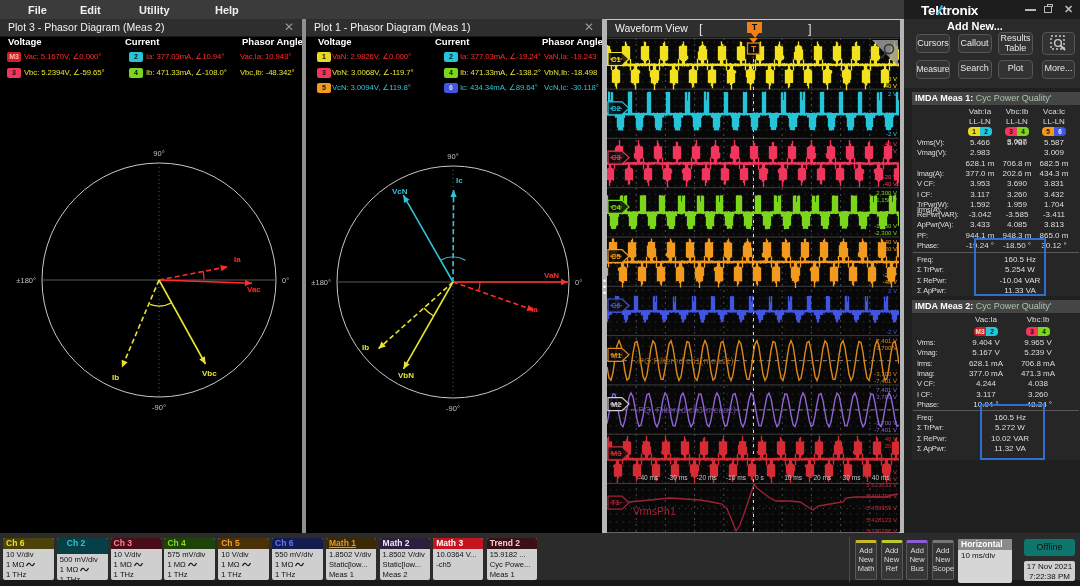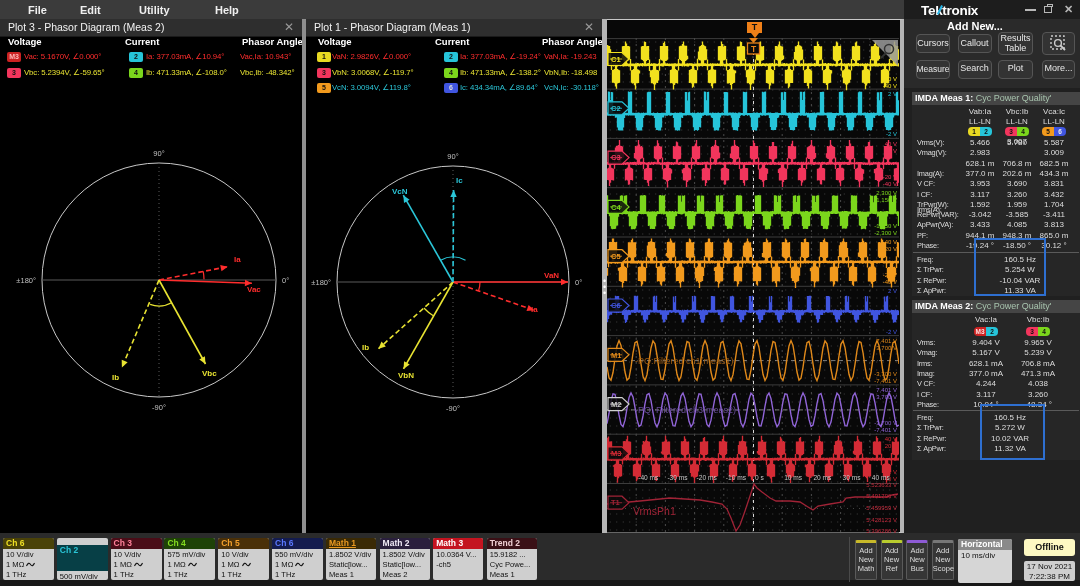--- a/index.html
+++ b/index.html
@@ -101,20 +101,21 @@
         <polygon points="147.6,92.0 144.3,99.0 150.7,99.0" fill="#2bc6d8"></polygon>
         <text x="150.0" y="85.0" font-size="8" font-weight="bold" fill="#2bc6d8">Ic</text>
         <path d="M174.0 184.0 A27 27 0 0 1 172.5 192.9" fill="none" stroke="#ff2d2d" stroke-width="1.2"></path>
         <path d="M127.7 217.9 A39 39 0 0 1 117.9 210.0" fill="none" stroke="#e8e332" stroke-width="1.2"></path>
         <path d="M159.5 162.3 A25 25 0 0 0 134.6 162.3" fill="none" stroke="#2bc6d8" stroke-width="1.2"></path>
       </svg></div>
 </div>
 <div class="abs" style="left:602px;top:19px;width:5px;height:514px;background:#b5b5b5;"></div>
 <div class="abs" style="left:603px;top:278px;width:2px;height:18px;color:#fff;font-size:9px;line-height:6px;">•<br>•<br>•</div>
 <div class="abs" style="left:607px;top:19px;width:297px;height:514px;background:#080808;border:1px solid #c8c8c8;border-left:none;border-right:4px solid #b5b5b5;">
+<div class="ttl" style="position:relative;">Waveform View<span style="position:absolute;left:92px;top:0;color:#ddd;font-size:13px;">[</span><span style="position:absolute;left:201px;top:0;color:#ddd;font-size:13px;">]</span></div>
 <div class="abs" style="left:140px;top:2px;width:15px;height:11px;background:#f08018;color:#111;font-size:9px;font-weight:bold;text-align:center;line-height:11px;">T</div>
 <div class="abs" style="left:143.5px;top:13px;width:0;height:0;border-left:4px solid transparent;border-right:4px solid transparent;border-top:5px solid #f08018;"></div>
 <div class="abs" style="left:0;top:18px;width:292px;height:494px;background-image:radial-gradient(#252525 0.5px, transparent 0.6px);background-size:6.5px 8px;">
 <svg width="292" height="496" viewBox="0 0 292 496" font-family="Liberation Sans, sans-serif">
         <line x1="0" y1="0.6" x2="292" y2="0.6" stroke="#3c3c3c" stroke-width="1"></line>
         <line x1="0" y1="51.1" x2="292" y2="51.1" stroke="#3c3c3c" stroke-width="1"></line>
         <line x1="0" y1="100.4" x2="292" y2="100.4" stroke="#3c3c3c" stroke-width="1"></line>
         <line x1="0" y1="149.7" x2="292" y2="149.7" stroke="#3c3c3c" stroke-width="1"></line>
         <line x1="0" y1="199.0" x2="292" y2="199.0" stroke="#3c3c3c" stroke-width="1"></line>
         <line x1="0" y1="248.3" x2="292" y2="248.3" stroke="#3c3c3c" stroke-width="1"></line>
@@ -385,21 +386,21 @@
 <div class="abs" style="left:988px;top:443.9px;width:44px;text-align:center;font-size:8px;color:#dedede;">11.32 VA</div>
 <div class="abs" style="left:980px;top:404px;width:65px;height:56px;border:2px solid #2e6fd0;"></div>
 <div class="abs" style="left:0;top:533px;width:1080px;height:53px;background:#2b2b2b;border-bottom:6px solid #181818;"></div>
 <div class="abs" style="left:3px;top:538px;width:51px;height:42px;border-radius:2px;overflow:hidden;background:#cfcfcf;">
 <div style="height:11px;background:#4a4208;color:#f0e024;font-size:8.5px;font-weight:bold;line-height:11px;padding-left:3px;">Ch 6</div>
 <div style="font-size:7.6px;color:#111;padding:1px 3px;line-height:9.8px;white-space:nowrap;">10 V/div<br>1 MΩ <svg width="9" height="7" viewBox="0 0 9 7" style="vertical-align:-1px;">
         <path d="M0.5 5 Q2.5 0.5 4.5 3.5 Q6.5 6.5 8.5 2" fill="none" stroke="#111" stroke-width="1.1"></path>
       </svg><br>1 THz</div>
 </div>
 <div class="abs" style="left:56.8px;top:538px;width:51px;height:42px;border-radius:2px;overflow:hidden;background:#cfcfcf;">
-<div style="height:26px;background:#073f46;color:#2bc6d8;font-size:8.5px;font-weight:bold;line-height:11px;padding-left:3px;margin-top:7px;">Ch 2</div>
+<div style="height:16px;background:#073f46;color:#2bc6d8;font-size:8.5px;font-weight:bold;line-height:11px;padding-left:10px;">Ch 2</div>
 <div style="font-size:7.6px;color:#111;padding:1px 3px;line-height:9.8px;white-space:nowrap;">500 mV/div<br>1 MΩ <svg width="9" height="7" viewBox="0 0 9 7" style="vertical-align:-1px;">
         <path d="M0.5 5 Q2.5 0.5 4.5 3.5 Q6.5 6.5 8.5 2" fill="none" stroke="#111" stroke-width="1.1"></path>
       </svg><br>1 THz</div>
 </div>
 <div class="abs" style="left:110.6px;top:538px;width:51px;height:42px;border-radius:2px;overflow:hidden;background:#cfcfcf;">
 <div style="height:11px;background:#4a0d18;color:#ff8099;font-size:8.5px;font-weight:bold;line-height:11px;padding-left:3px;">Ch 3</div>
 <div style="font-size:7.6px;color:#111;padding:1px 3px;line-height:9.8px;white-space:nowrap;">10 V/div<br>1 MΩ <svg width="9" height="7" viewBox="0 0 9 7" style="vertical-align:-1px;">
         <path d="M0.5 5 Q2.5 0.5 4.5 3.5 Q6.5 6.5 8.5 2" fill="none" stroke="#111" stroke-width="1.1"></path>
       </svg><br>1 THz</div>
 </div>
@@ -439,13 +440,13 @@
 </div>
 <div class="abs" style="left:849px;top:537px;width:1px;height:45px;background:#4a4a4a;"></div>
 <div class="abs" style="left:855px;top:540px;width:22px;height:40px;background:#363636;border:1px solid #5a5a5a;border-top:3px solid #c8b929;border-radius:2px;color:#ddd;font-size:7.5px;text-align:center;line-height:9px;padding-top:3px;">Add<br>New<br>Math</div>
 <div class="abs" style="left:880.6px;top:540px;width:22px;height:40px;background:#363636;border:1px solid #5a5a5a;border-top:3px solid #b9cc2e;border-radius:2px;color:#ddd;font-size:7.5px;text-align:center;line-height:9px;padding-top:3px;">Add<br>New<br>Ref</div>
 <div class="abs" style="left:906.2px;top:540px;width:22px;height:40px;background:#363636;border:1px solid #5a5a5a;border-top:3px solid #8e5bd6;border-radius:2px;color:#ddd;font-size:7.5px;text-align:center;line-height:9px;padding-top:3px;">Add<br>New<br>Bus</div>
 <div class="abs" style="left:931.8px;top:540px;width:22px;height:40px;background:#363636;border:1px solid #5a5a5a;border-top:3px solid #777;border-radius:2px;color:#ddd;font-size:7.5px;text-align:center;line-height:9px;padding-top:3px;">Add<br>New<br>Scope</div>
 <div class="abs" style="left:958px;top:539px;width:54px;height:44px;border-radius:2px;overflow:hidden;background:#d6d6d6;">
     <div style="height:11px;background:#8a8a8a;color:#fff;font-size:8.5px;font-weight:bold;line-height:11px;padding-left:3px;">Horizontal</div>
     <div style="font-size:8px;color:#111;padding:1px 3px;">10 ms/div</div>
   </div>
-<div class="abs" style="left:1024px;top:539px;width:51px;height:17px;background:#fef9c3;border-radius:3px;color:#111;font-size:9px;font-weight:bold;text-align:center;line-height:17px;">Offline</div>
+<div class="abs" style="left:1024px;top:539px;width:51px;height:17px;background:#0f766e;border-radius:3px;color:#111;font-size:9px;font-weight:normal;text-align:center;line-height:17px;">Offline</div>
 <div class="abs" style="left:1024px;top:561px;width:51px;height:20px;background:#cfcfcf;border-radius:2px;color:#111;font-size:8px;text-align:center;line-height:10px;padding-top:1px;">17 Nov 2021<br>7:22:38 PM</div>
 </body></html>

